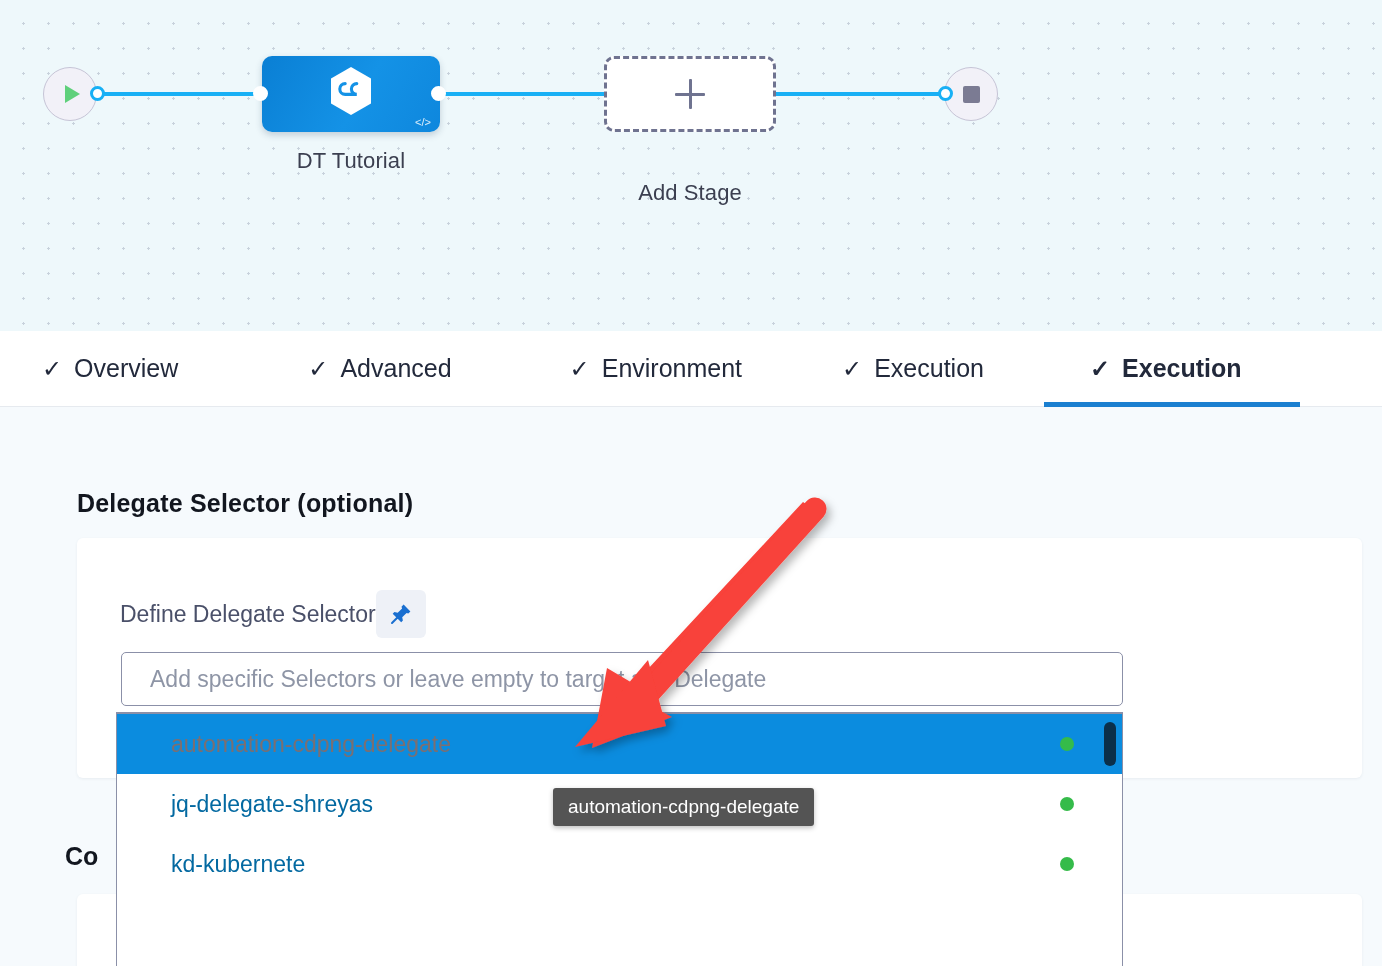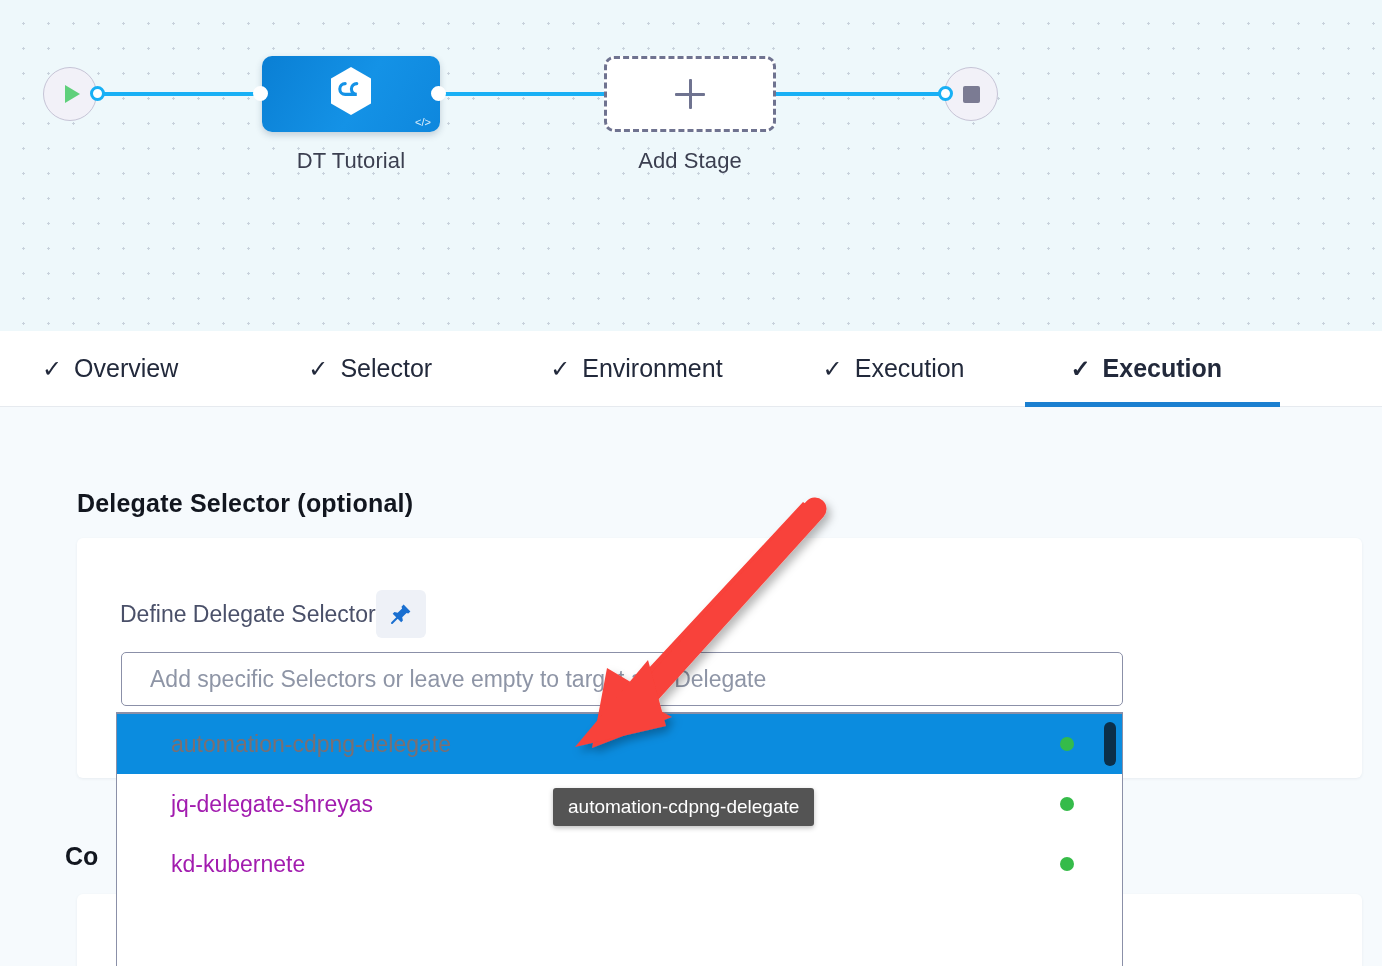--- a/index.html
+++ b/index.html
@@ -92,21 +92,21 @@
     font-family: "Liberation Sans", sans-serif;
   }
   .node-label {
     position: absolute;
     top: 148px;
     font-size: 22px;
     color: #3b3f50;
     letter-spacing: .1px;
   }
   .node-label.l1 { left: 271px; width: 160px; text-align: center; }
-  .node-label.l2 { left: 604px; width: 172px; text-align: center; }
+  .node-label.l2 { left: 604px; width: 172px; text-align: center; margin-top: 32px; }
 
   
   .add-stage {
     position: absolute;
     left: 604px; top: 56px;
     width: 172px; height: 76px;
     border-radius: 10px;
     background: #ffffff;
     border: 3px dashed #6f7390;
     display: flex; align-items: center; justify-content: center;
@@ -207,21 +207,21 @@
     border-top: 2px solid #8b90a8;
     z-index: 6;
     overflow: hidden;
     height: 262px;
   }
   .dd-item {
     height: 60px;
     display: flex; align-items: center;
     padding: 0 0 0 54px;
     font-size: 23px;
-    color: #a21caf;
+    color: #0369a1;
     position: relative;
     cursor: pointer;
   }
   .dd-item.selected {
     background: #0b8cdf;
     color: #7b6f72;
   }
   .dd-dot {
     position: absolute; right: 48px; top: 50%;
     transform: translateY(-50%);
@@ -304,21 +304,21 @@
     <div class="port p-end"></div>
   </div>
 
   <div class="tabbar">
     <div class="tab t0">
       <span class="check">✓</span>
       <span>Overview</span>
     </div>
     <div class="tab t1">
       <span class="check">✓</span>
-      <span>Selector</span>
+      <span>Advanced</span>
     </div>
     <div class="tab t2">
       <span class="check">✓</span>
       <span>Environment</span>
     </div>
     <div class="tab t3">
       <span class="check">✓</span>
       <span>Execution</span>
     </div>
     <div class="tab t4 active">

